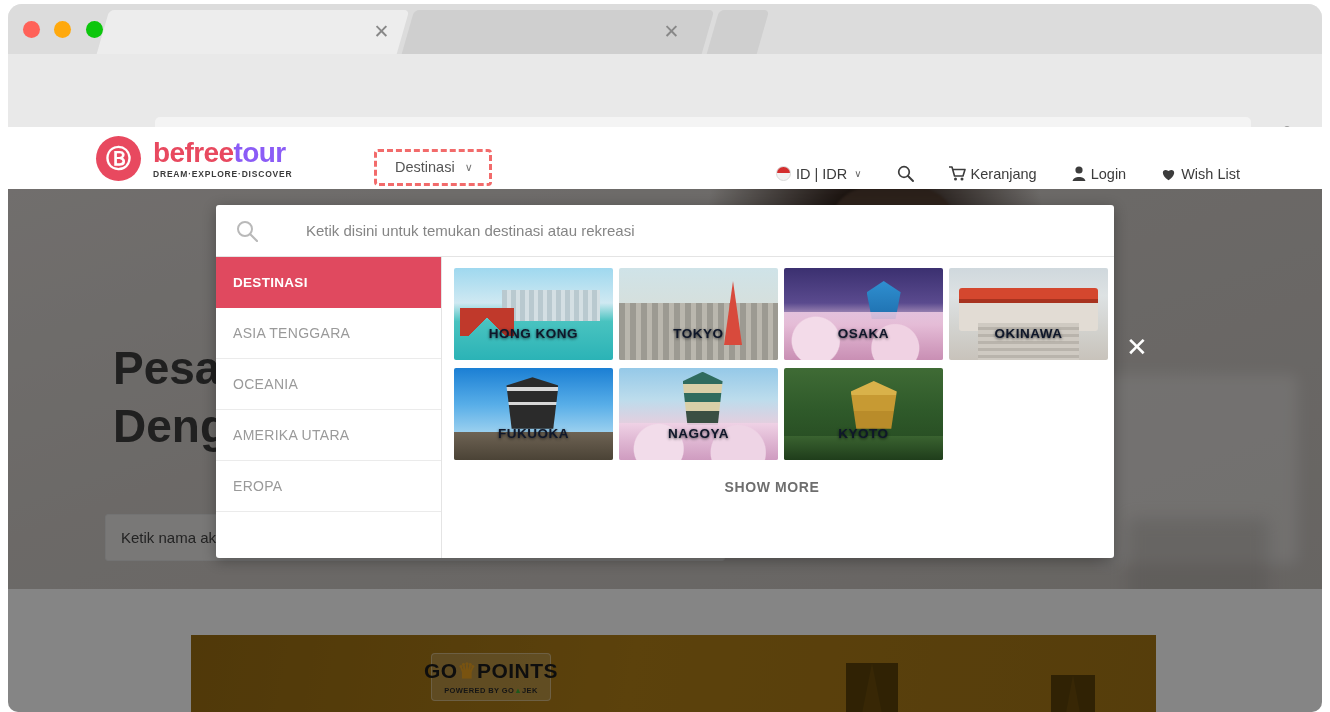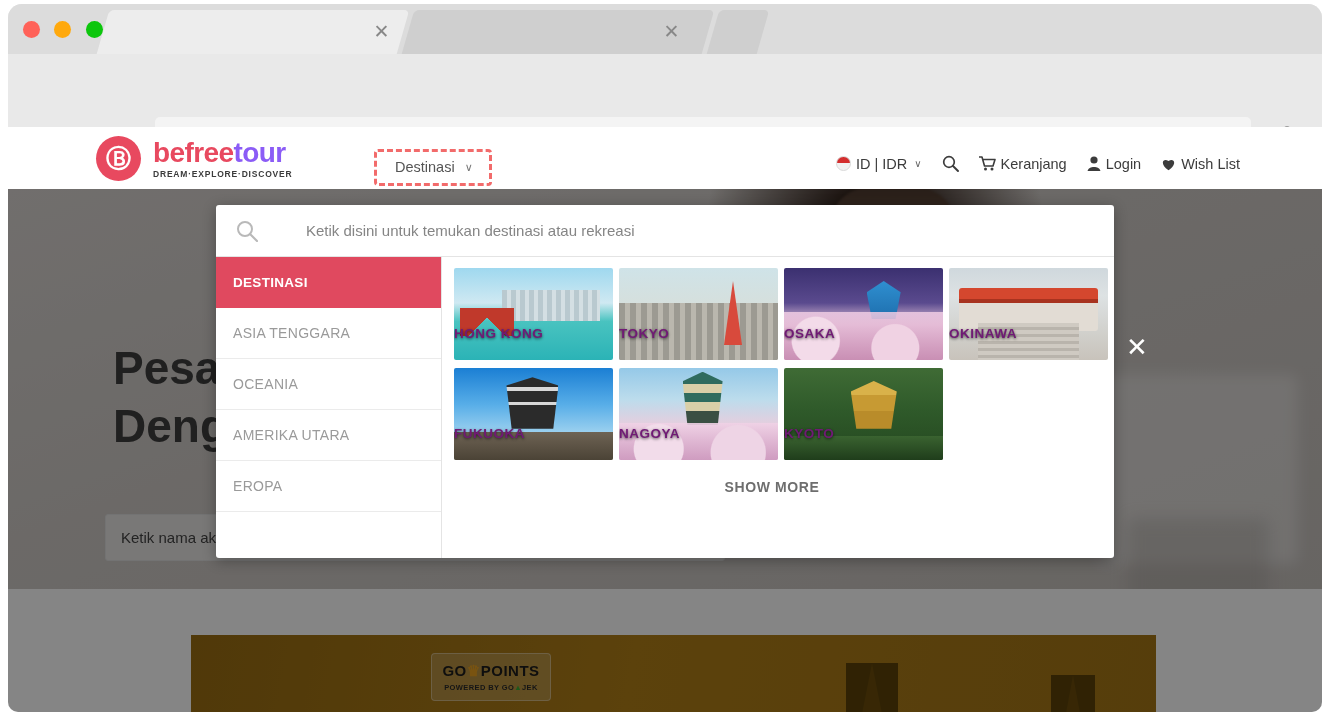--- a/index.html
+++ b/index.html
@@ -140,22 +140,22 @@
     border: 3px dashed #f26b6b;
     border-radius: 4px;
     color: #555; font-size: 14.5px;
     display: flex; align-items: center; gap: 10px;
     background: transparent;
     cursor: pointer;
   }
   #destinasi-caret { font-size: 11px; color: #777; }
 
   #header-right {
-    position: absolute; right: 82px; top: 28px;
-    display: flex; align-items: center; gap: 0;
+    position: absolute; right: 82px; top: 38px;
+    display: flex; align-items: center; gap: 15px;
     font-size: 14.5px; color: #3c3c3c; justify-content: center;
   }
   .hr-item { display: flex; align-items: center; gap: 5px; margin-left: 20px; cursor: pointer; }
   #flag-icon {
     width: 15px; height: 15px; border-radius: 50%;
     background: linear-gradient(to bottom, #d42e2e 0 50%, #f2f2f2 50% 100%);
     border: 1px solid #d9d9d9;
   }
   .caret-sm { font-size: 10px; color: #666; margin-left: 2px; }
 
@@ -227,21 +227,21 @@
   }
   #gopoints-badge {
     position: absolute; left: 240px; top: 18px;
     width: 120px; height: 48px;
     background: rgba(240,236,225,0.22);
     border: 1px solid rgba(255,255,255,0.35);
     border-radius: 4px;
     display: flex; flex-direction: column;
     align-items: center; justify-content: center;
   }
-  #gopoints-main { font-size: 15px; font-weight: bold; color: #1c1c1c; letter-spacing: 0.5px; }
+  #gopoints-main { font-size: 21px; font-weight: bold; color: #1c1c1c; letter-spacing: 0.5px; }
   #gopoints-main .trophy { color: #e8a020; }
   #gopoints-sub { font-size: 7.5px; color: #2a2a2a; letter-spacing: 0.4px; margin-top: 3px; font-weight: bold;}
   #gopoints-sub .gojek-g { color: #3aaa35; }
 
   
   #overlay {
     position: absolute; left: 0; top: 62px;
     width: 100%; height: 523px;
     background: rgba(0,0,0,0.48);
     z-index: 40;
@@ -304,22 +304,22 @@
     display: grid;
     grid-template-columns: repeat(4, 159px);
     gap: 8px 6px;
   }
   .dest-card {
     position: relative; width: 159px; height: 92px;
     border-radius: 2px; overflow: hidden; cursor: pointer;
   }
   .dest-label {
     position: absolute; left: 0; right: 0; top: 58px;
-    text-align: left;
-    color: #701a75; font-size: 13.5px; font-weight: bold;
+    text-align: center;
+    color: #0f172a; font-size: 13.5px; font-weight: bold;
     letter-spacing: 0.5px;
     text-shadow: 0 1px 3px rgba(0,0,0,0.65);
   }
   #show-more {
     position: absolute; left: 0; right: 12px; top: 222px;
     text-align: center;
     font-size: 14px; font-weight: bold; color: #6e6e6e;
     letter-spacing: 0.6px; cursor: pointer;
   }
 

